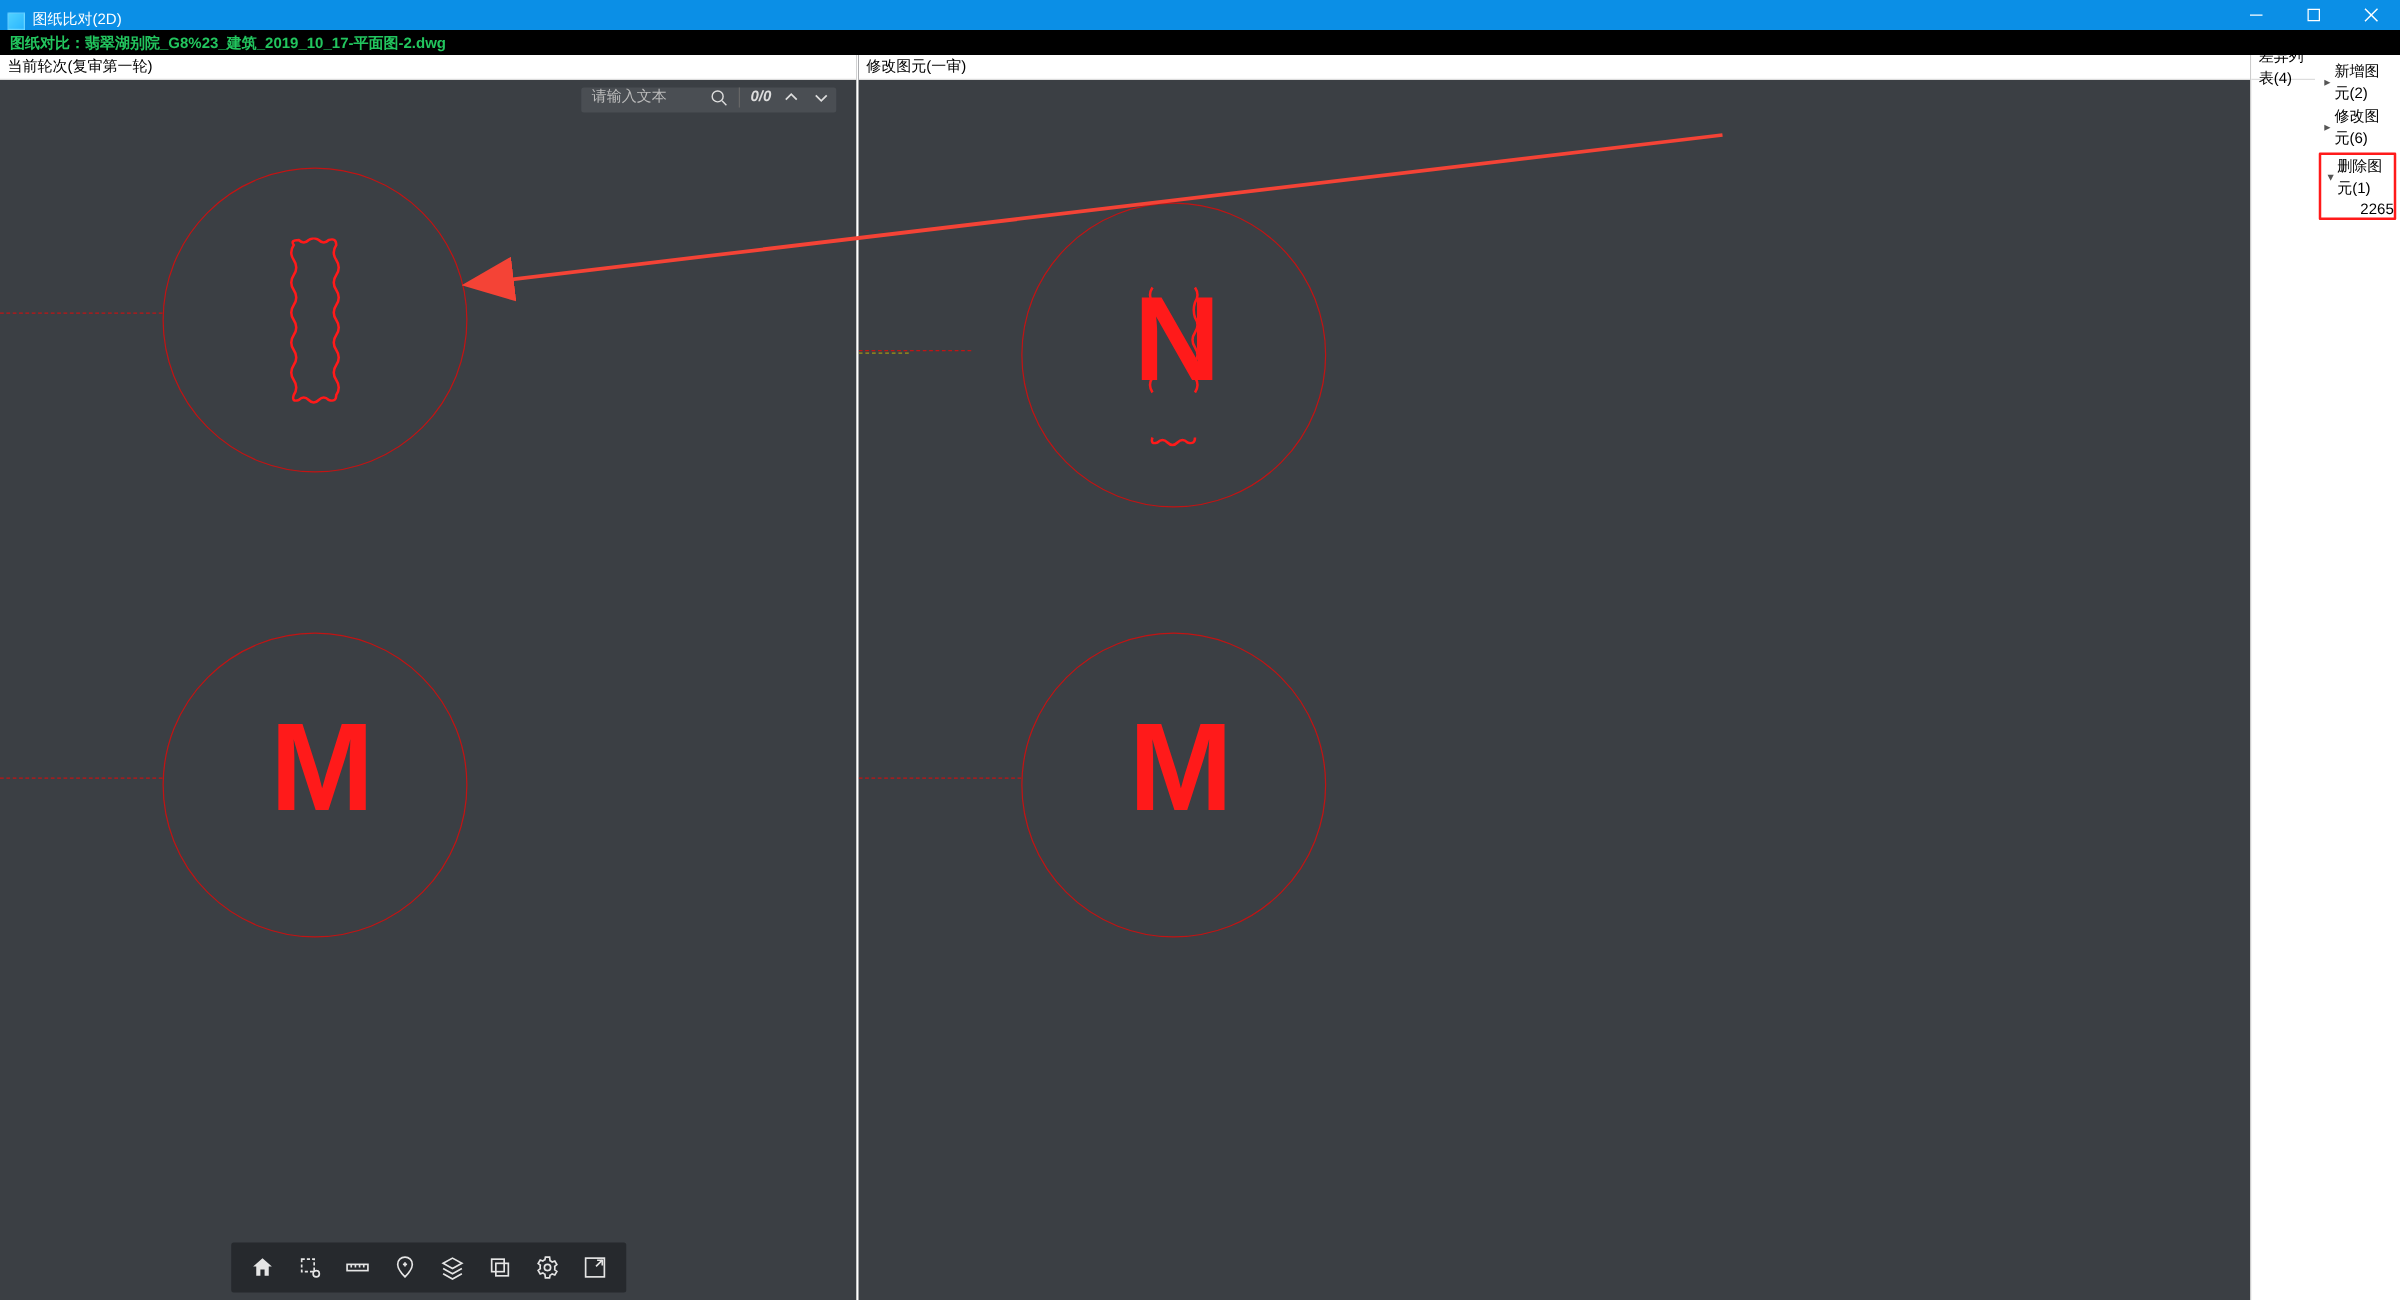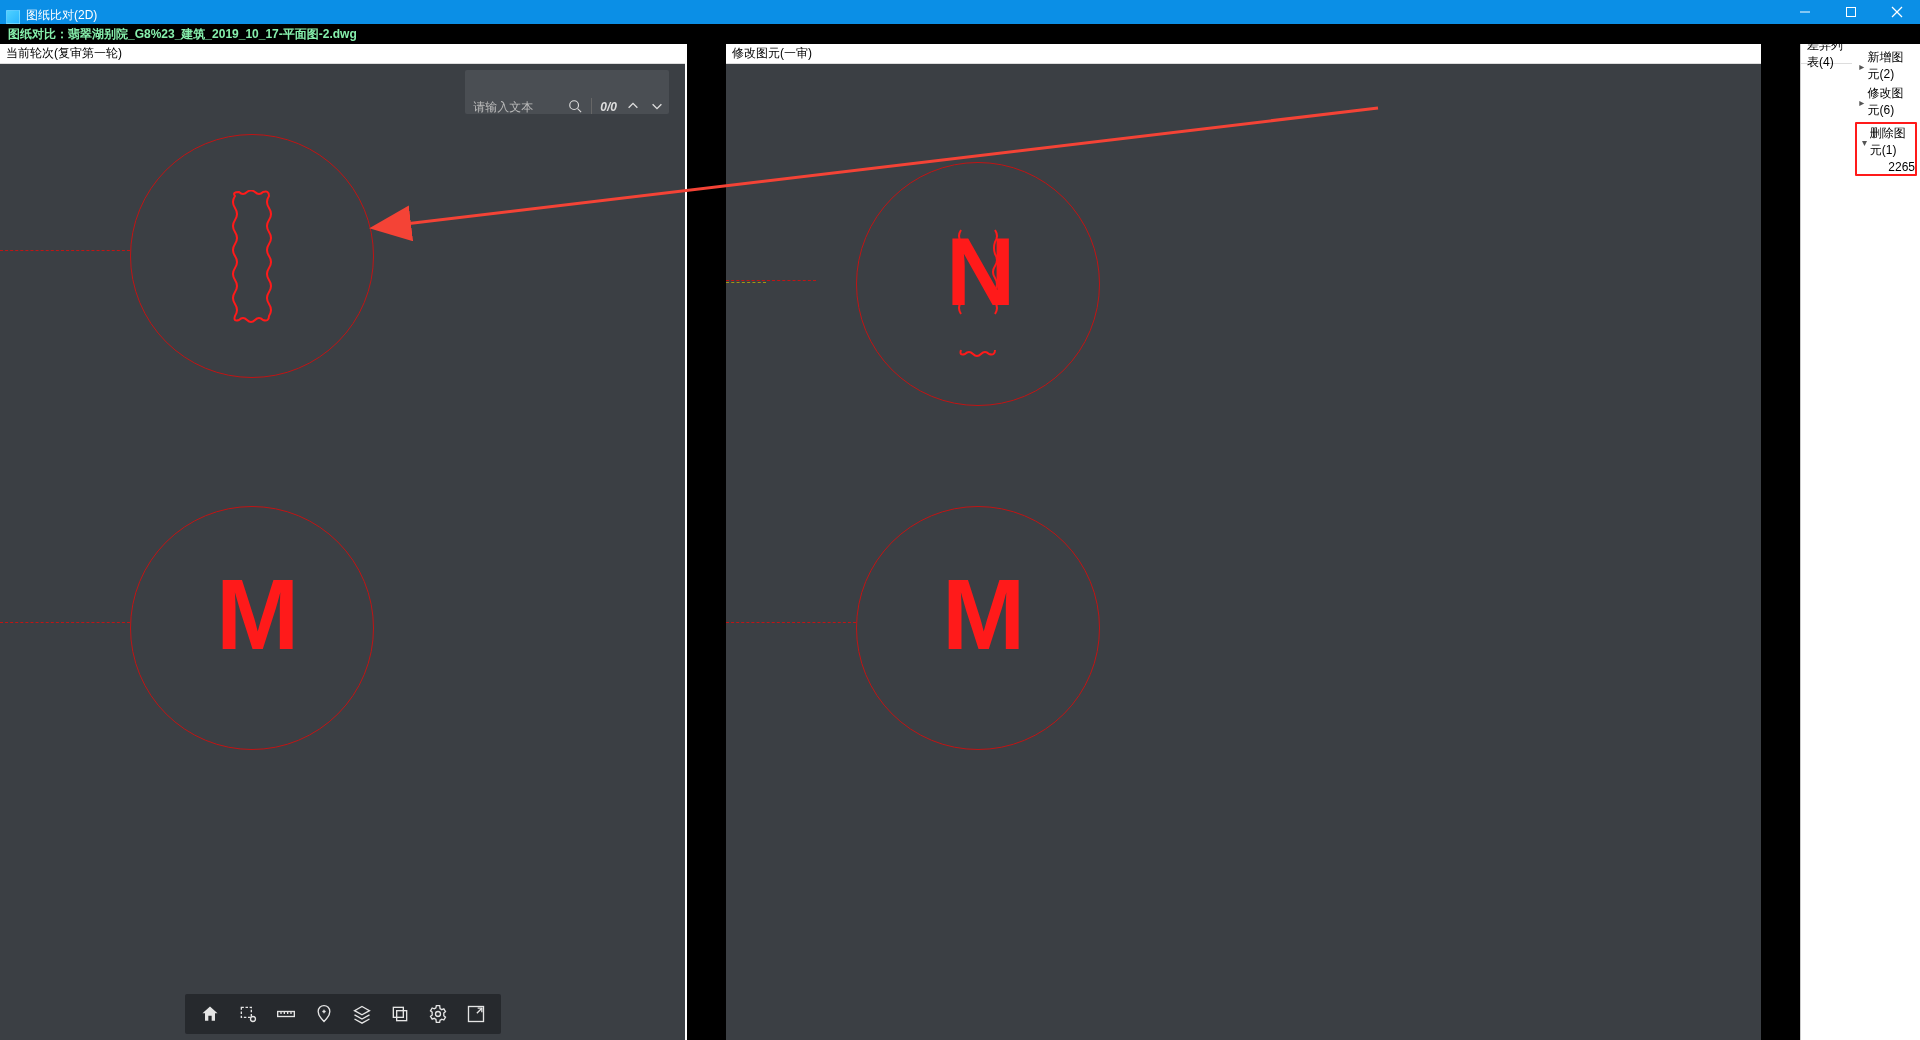--- a/index.html
+++ b/index.html
@@ -27,34 +27,33 @@
     width: 46px; height: 100%;
     display: flex; align-items: center; justify-content: center;
     color: #fff;
   }
   .win-btn svg { width: 12px; height: 12px; }
 
   
   .subheader {
     height: 20px;
     background: #000;
-    color: #86efac;
+    color: #22c55e;
     font-size: 12px;
     font-weight: 600;
     display: flex;
     align-items: center;
     padding-left: 8px;
   }
 
   
   .main {
     display: flex;
     height: calc(100% - 44px);
     width: 100%;
-    gap: 39px;
   }
   .panel {
     position: relative;
     background: #3b3f44;
     overflow: hidden;
   }
   .panel.left { width: 687px; border-right: 2px solid #ffffff; }
   .panel.right { flex: 1; }
   .sidepanel {
     width: 120px;
@@ -80,24 +79,24 @@
   .canvas {
     position: absolute;
     top: 20px; left: 0; right: 0; bottom: 0;
     background: #3b3f44;
   }
 
   
   .searchbox {
     position: absolute;
     top: 6px; right: 16px;
-    height: 44px;
+    height: 20px;
     background: #4a4e53;
     display: flex;
-    align-items: flex-end;
+    align-items: flex-start;
     border-radius: 2px;
     padding: 0 4px;
     gap: 8px;
   }
   .searchbox input {
     background: transparent;
     border: none;
     outline: none;
     color: #ddd;
     font-size: 12px;

